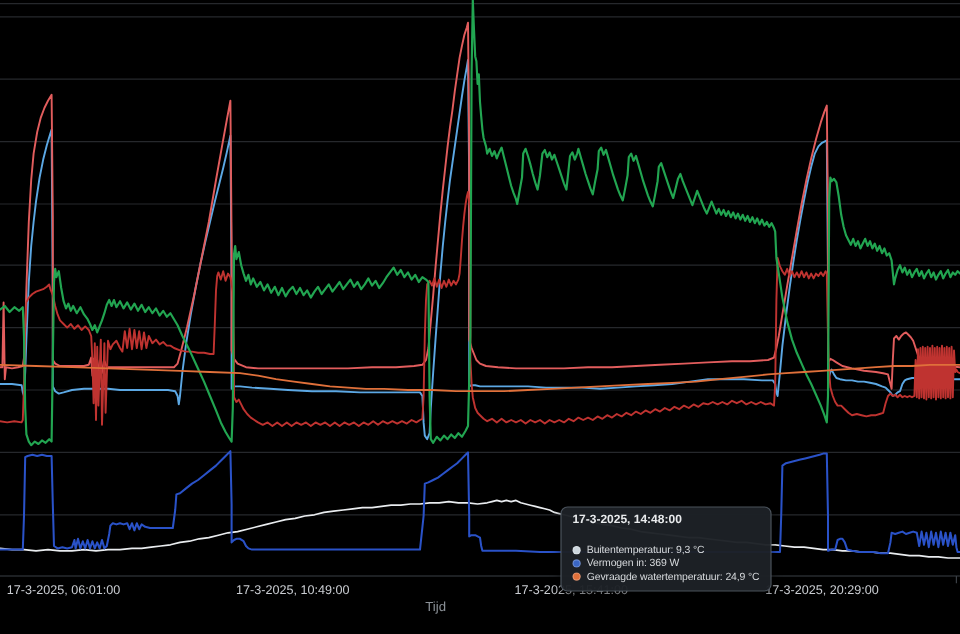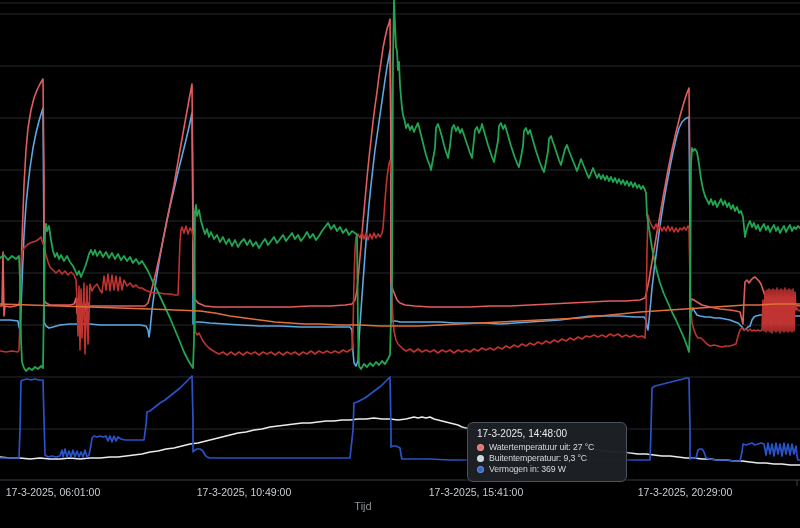--- a/index.html
+++ b/index.html
@@ -3,21 +3,21 @@
 <meta charset="utf-8">
 <style>
   html,body{margin:0;padding:0;background:#000;width:800px;height:528px;overflow:hidden;}
   body{font-family:"Liberation Sans",sans-serif;position:relative;}
   #stage{position:absolute;left:0;top:0;width:800px;height:528px;background:#000;}
   #plot{position:absolute;left:0;top:0;}
   .x-label{position:absolute;transform:translateX(-50%);font-size:10.5px;color:#c9ccd1;white-space:nowrap;top:486px;text-align:right;}
   #x-title{position:absolute;transform:translateX(-50%);font-size:11px;color:#8b9197;top:500px;}
   #tooltip{position:absolute;background:rgba(29,33,38,0.97);border:1px solid #4a525b;border-radius:6px;
            padding:5px 9px 6px 9px;box-shadow:0 2px 8px rgba(0,0,0,0.6);z-index:5;min-width:140px;}
-  #tooltip .tt-title{font-size:10px;font-weight:normal;color:#e8eaec;margin-bottom:3px;white-space:nowrap;}
+  #tooltip .tt-title{font-size:10px;font-weight:bold;color:#e8eaec;margin-bottom:14px;white-space:nowrap;}
   .tt-row{display:flex;align-items:center;gap:5px;font-size:8.7px;color:#d6d9dc;line-height:10.9px;white-space:nowrap;letter-spacing:-0.1px;}
   .tt-dot{width:7px;height:7px;border-radius:50%;flex:0 0 auto;border:1px solid rgba(255,255,255,0.25);box-sizing:border-box;}
 </style>
 </head>
 <body>
 
 <div id="stage">
   <svg id="plot" width="800" height="528" viewBox="0 0 800 528">
       <g>
         <line x1="0" y1="3" x2="800" y2="3" stroke="#26282c" stroke-width="1"></line>
@@ -45,26 +45,26 @@
       <div class="x-label" style="left: 53px;">17-3-2025, 06:01:00</div>
       <div class="x-label" style="left: 244px;">17-3-2025, 10:49:00</div>
       <div class="x-label" style="left: 476px;">17-3-2025, 15:41:00</div>
       <div class="x-label" style="left: 685px;">17-3-2025, 20:29:00</div>
     </div>
   <div id="x-title" style="left: 363px;">Tijd</div>
   <div id="tooltip" style="left: 467px; top: 422px;">
     <div class="tt-title">17-3-2025, 14:48:00</div>
     <div id="tt-rows">
         <div class="tt-row">
-          <span class="tt-dot" style="background: rgb(228, 115, 111);"></span>
-          <span>Watertemperatuur uit: 27 °C</span>
-        </div>
-        <div class="tt-row">
           <span class="tt-dot" style="background: rgb(204, 214, 221);"></span>
           <span>Buitentemperatuur: 9,3 °C</span>
         </div>
         <div class="tt-row">
           <span class="tt-dot" style="background: rgb(58, 102, 196);"></span>
           <span>Vermogen in: 369 W</span>
         </div>
+        <div class="tt-row">
+          <span class="tt-dot" style="background: rgb(224, 112, 58);"></span>
+          <span>Gevraagde watertemperatuur: 24,9 °C</span>
+        </div>
       </div>
   </div>
 </div>
 
 </body></html>

